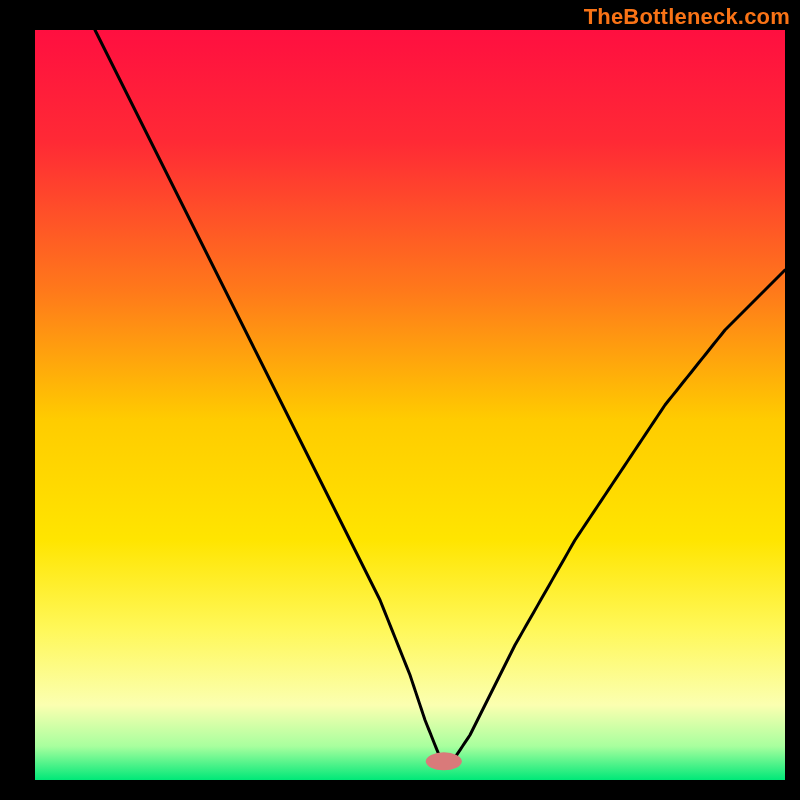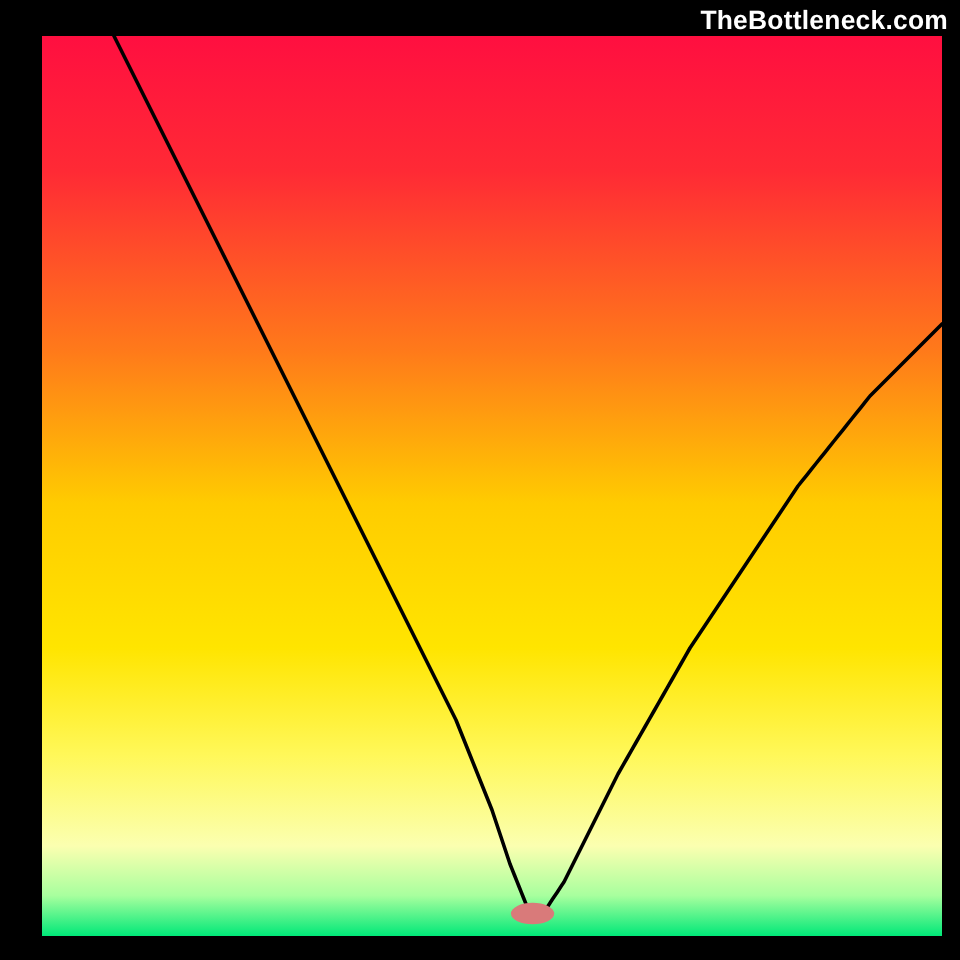--- a/index.html
+++ b/index.html
@@ -14,21 +14,21 @@
   .stage {
     position: relative;
     width: 800px;
     height: 800px;
     background: #000;
   }
   .watermark {
     position: absolute;
     top: 4px;
     right: 10px;
-    color: #ffffff;
+    color: #f97316;
     font-size: 22px;
     font-weight: 600;
     letter-spacing: 0.2px;
     z-index: 10;
   }
   .plot {
     position: absolute;
     box-sizing: border-box;
     overflow: hidden;
   }

